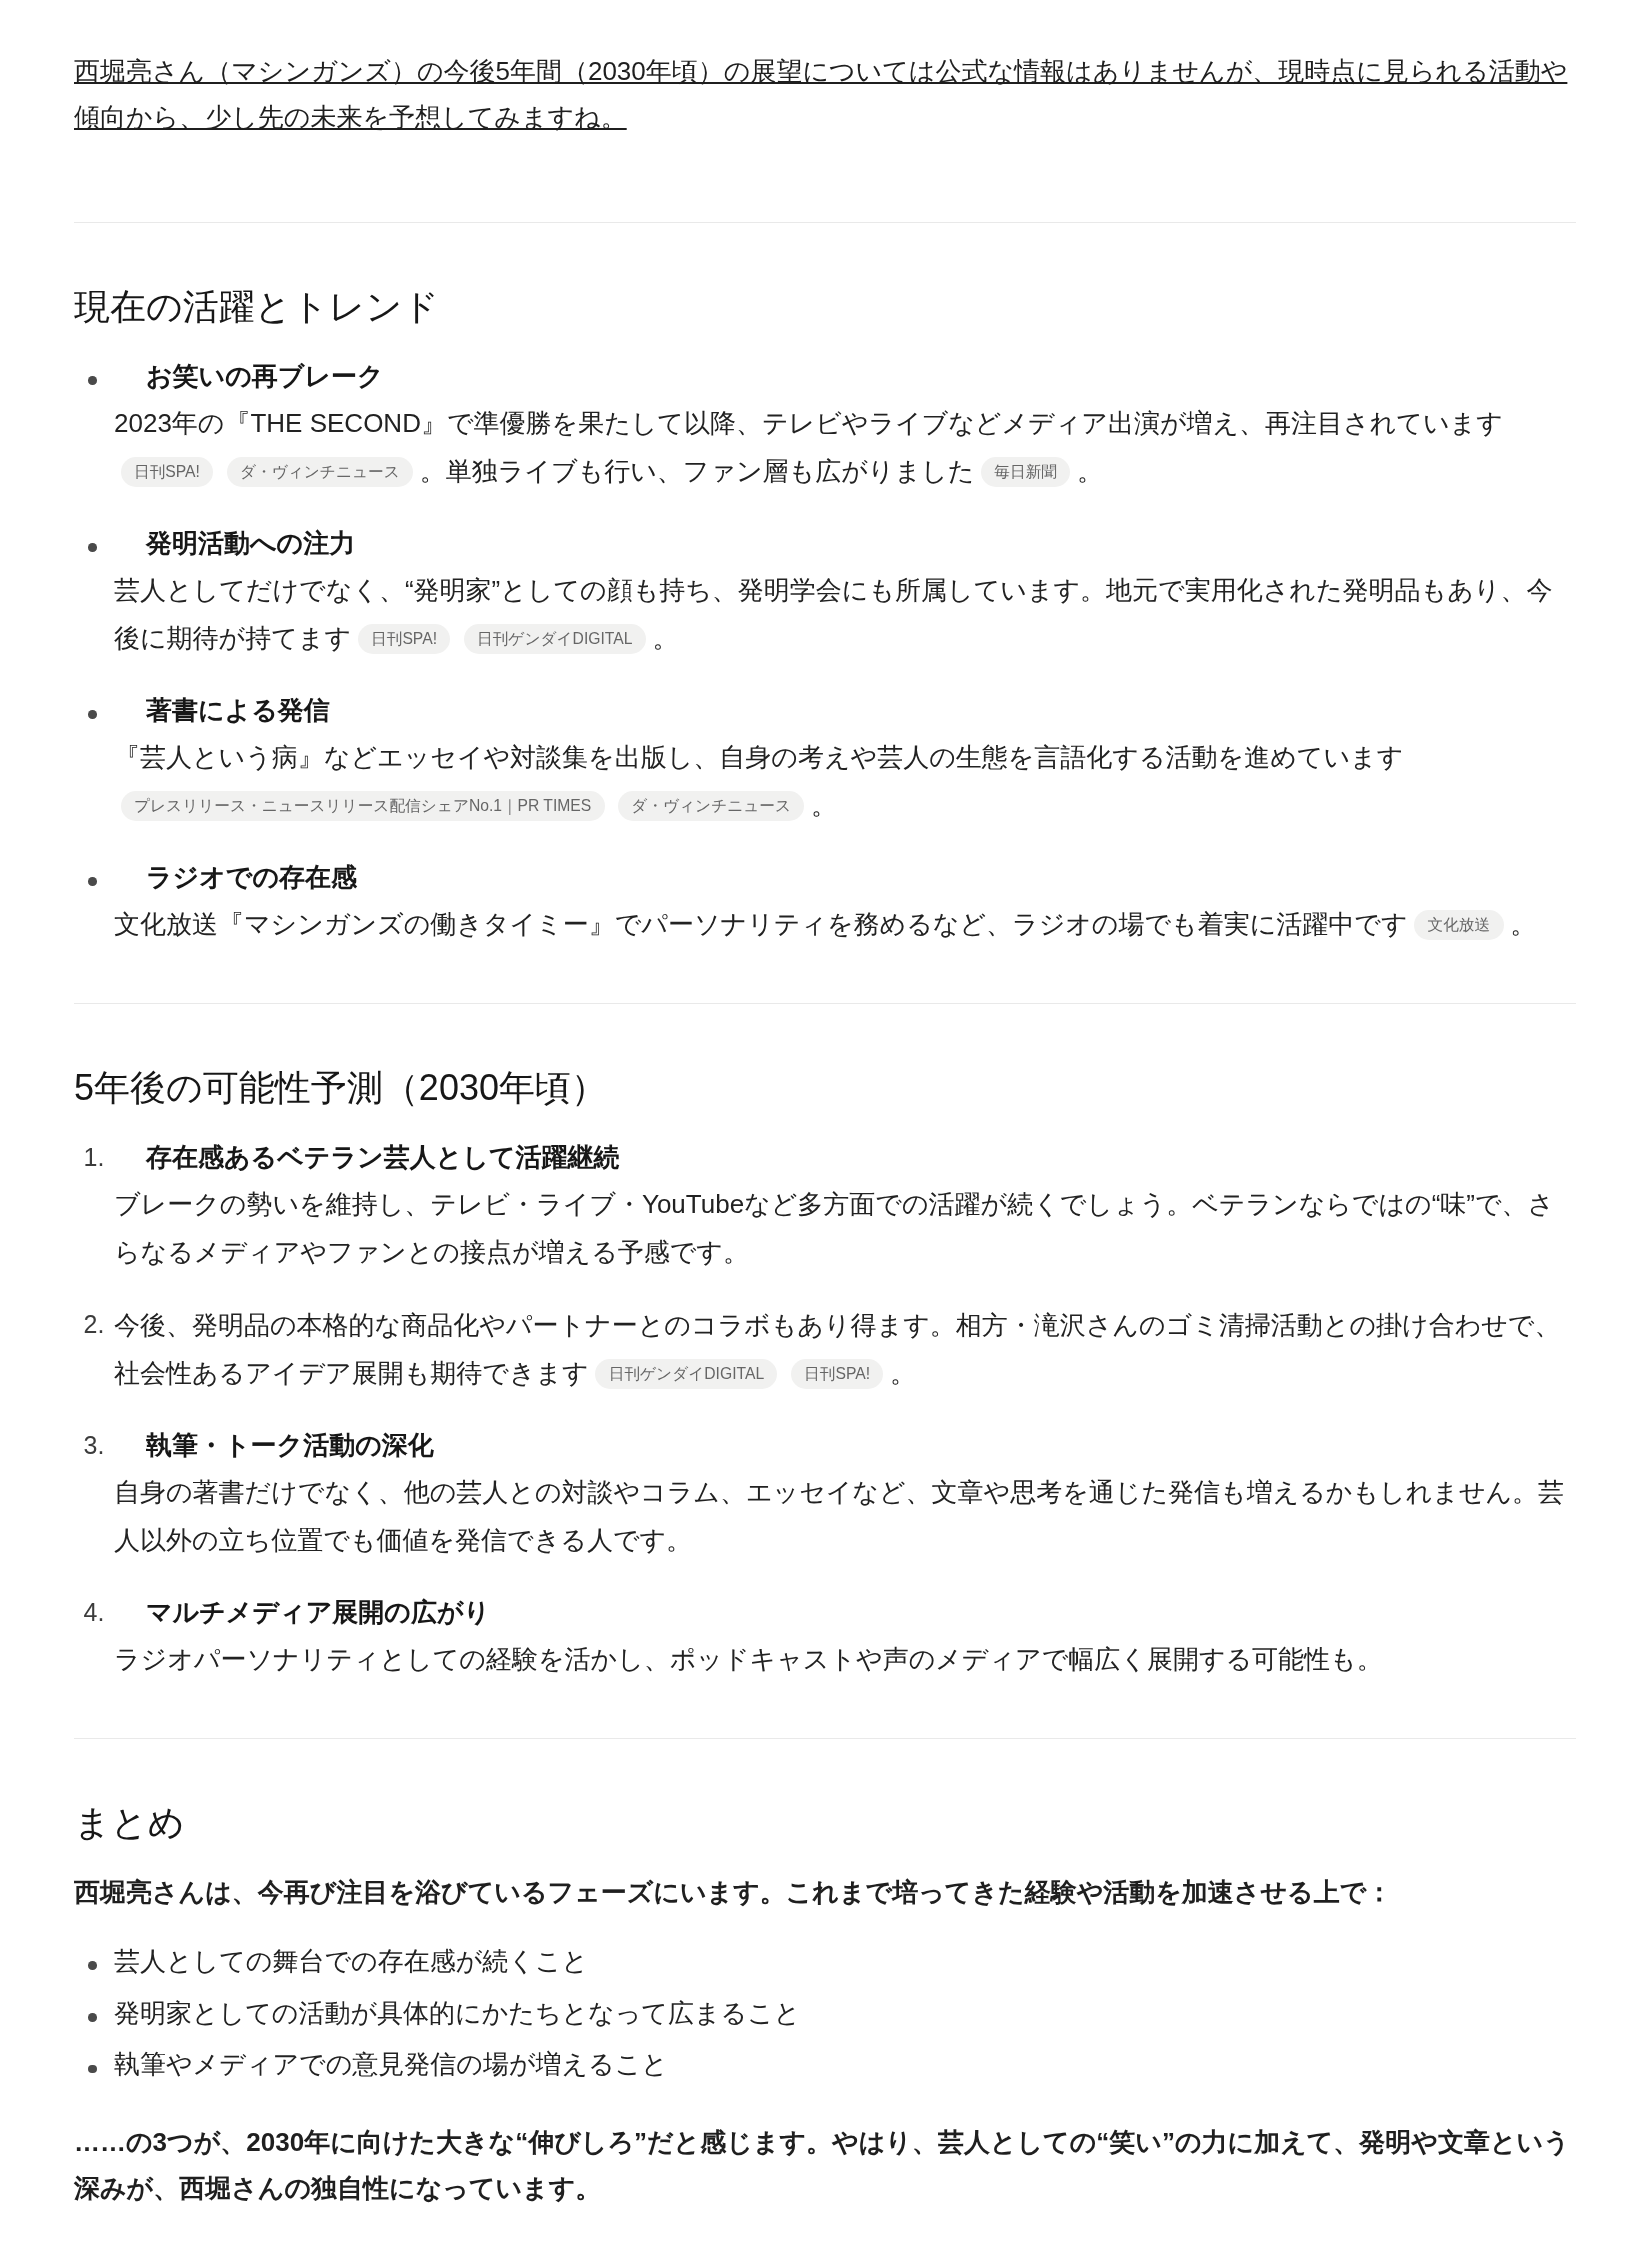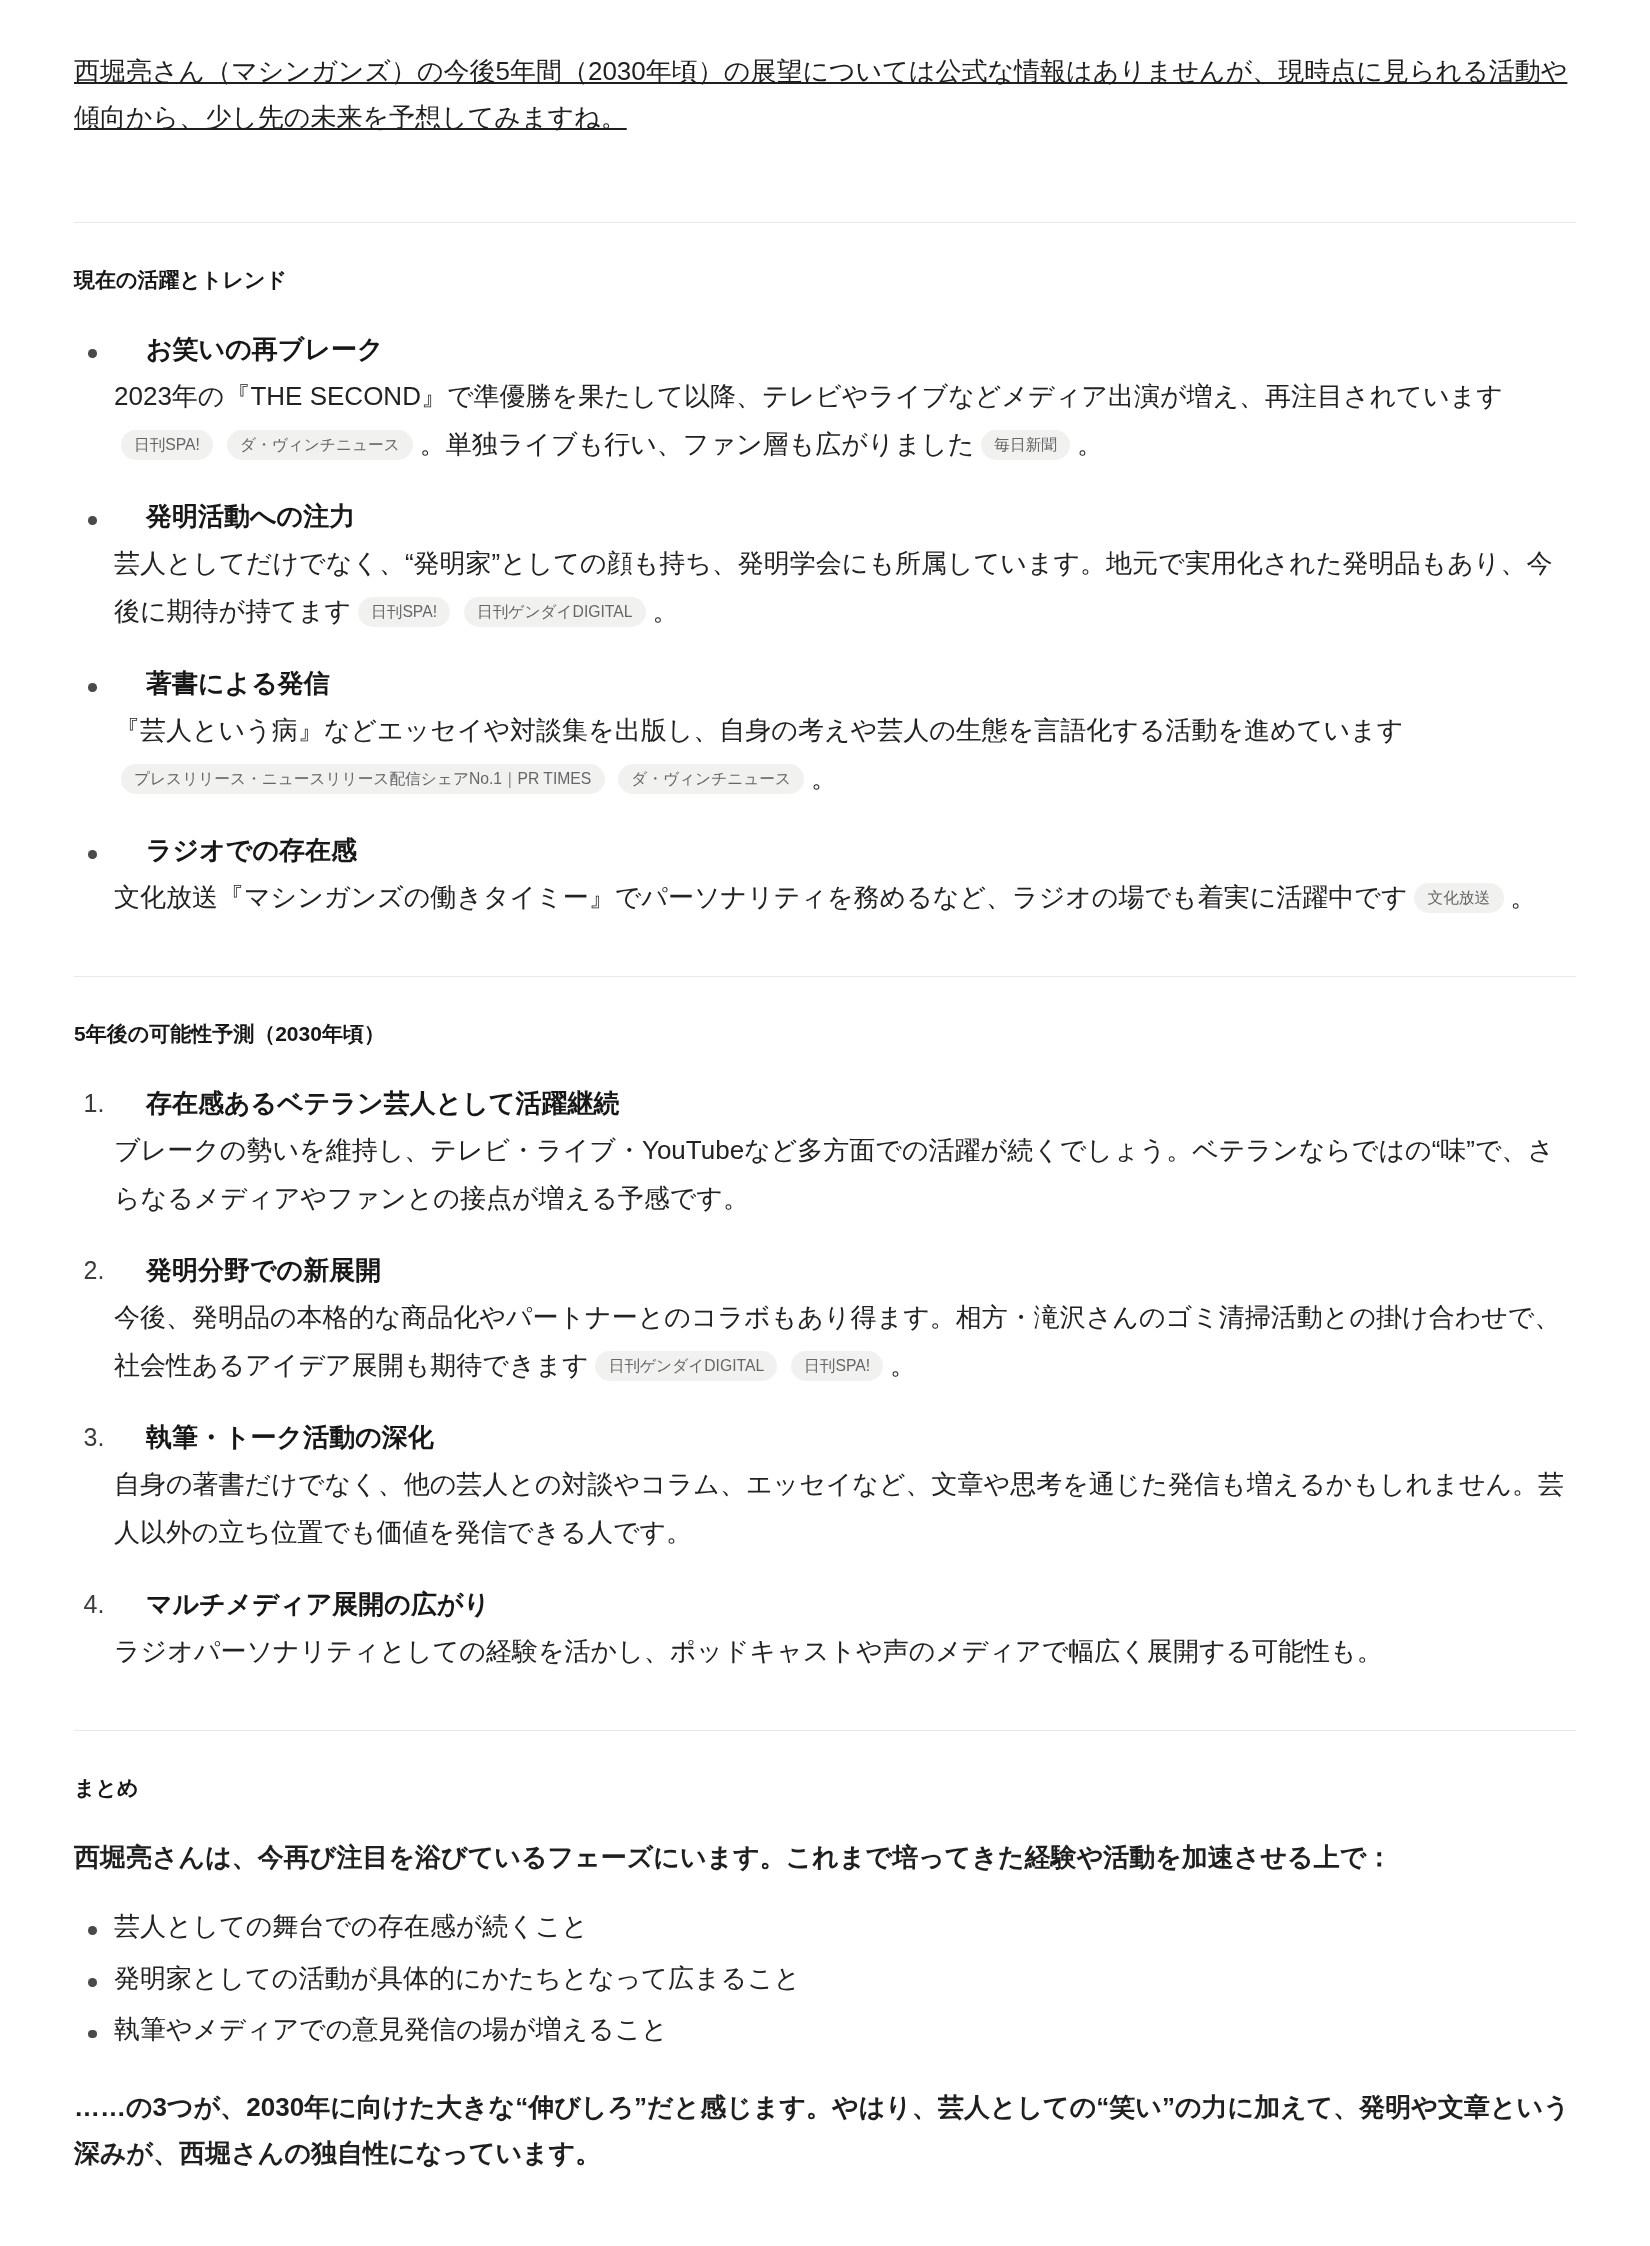--- a/index.html
+++ b/index.html
@@ -26,24 +26,24 @@
   }
   hr.divider {
     border: none;
     border-top: 1.9px solid #e9e9e9;
     margin: 82px 0 0 0;
   }
   hr.divider.mid {
     margin-top: 55px;
   }
   h2.section-heading {
-    font-size: 21px;
+    font-size: 36px;
     line-height: 42px;
-    font-weight: 700;
-    margin: 36px 0 25px 0;
+    font-weight: 400;
+    margin: 63px 0 25px 0;
     color: #171717;
   }
   .list {
     margin: 0;
   }
   .item {
     display: flex;
     align-items: flex-start;
     margin-bottom: 25px;
   }
@@ -167,21 +167,20 @@
         <div class="item">
           <span class="marker num">1.</span>
           <div class="content">
             <div class="item-title">存在感あるベテラン芸人として活躍継続</div>
             <div class="item-body"><span>ブレークの勢いを維持し、テレビ・ライブ・YouTubeなど多方面での活躍が続くでしょう。ベテランならではの“味”で、さらなるメディアやファンとの接点が増える予感です。</span></div>
           </div>
         </div>
         <div class="item">
           <span class="marker num">2.</span>
           <div class="content">
-            <div class="item-title">発明分野での新展開</div>
             <div class="item-body"><span>今後、発明品の本格的な商品化やパートナーとのコラボもあり得ます。相方・滝沢さんのゴミ清掃活動との掛け合わせで、社会性あるアイデア展開も期待できます</span><span class="badge">日刊ゲンダイDIGITAL</span><span class="badge">日刊SPA!</span><span>。</span></div>
           </div>
         </div>
         <div class="item">
           <span class="marker num">3.</span>
           <div class="content">
             <div class="item-title">執筆・トーク活動の深化</div>
             <div class="item-body"><span>自身の著書だけでなく、他の芸人との対談やコラム、エッセイなど、文章や思考を通じた発信も増えるかもしれません。芸人以外の立ち位置でも価値を発信できる人です。</span></div>
           </div>
         </div>

